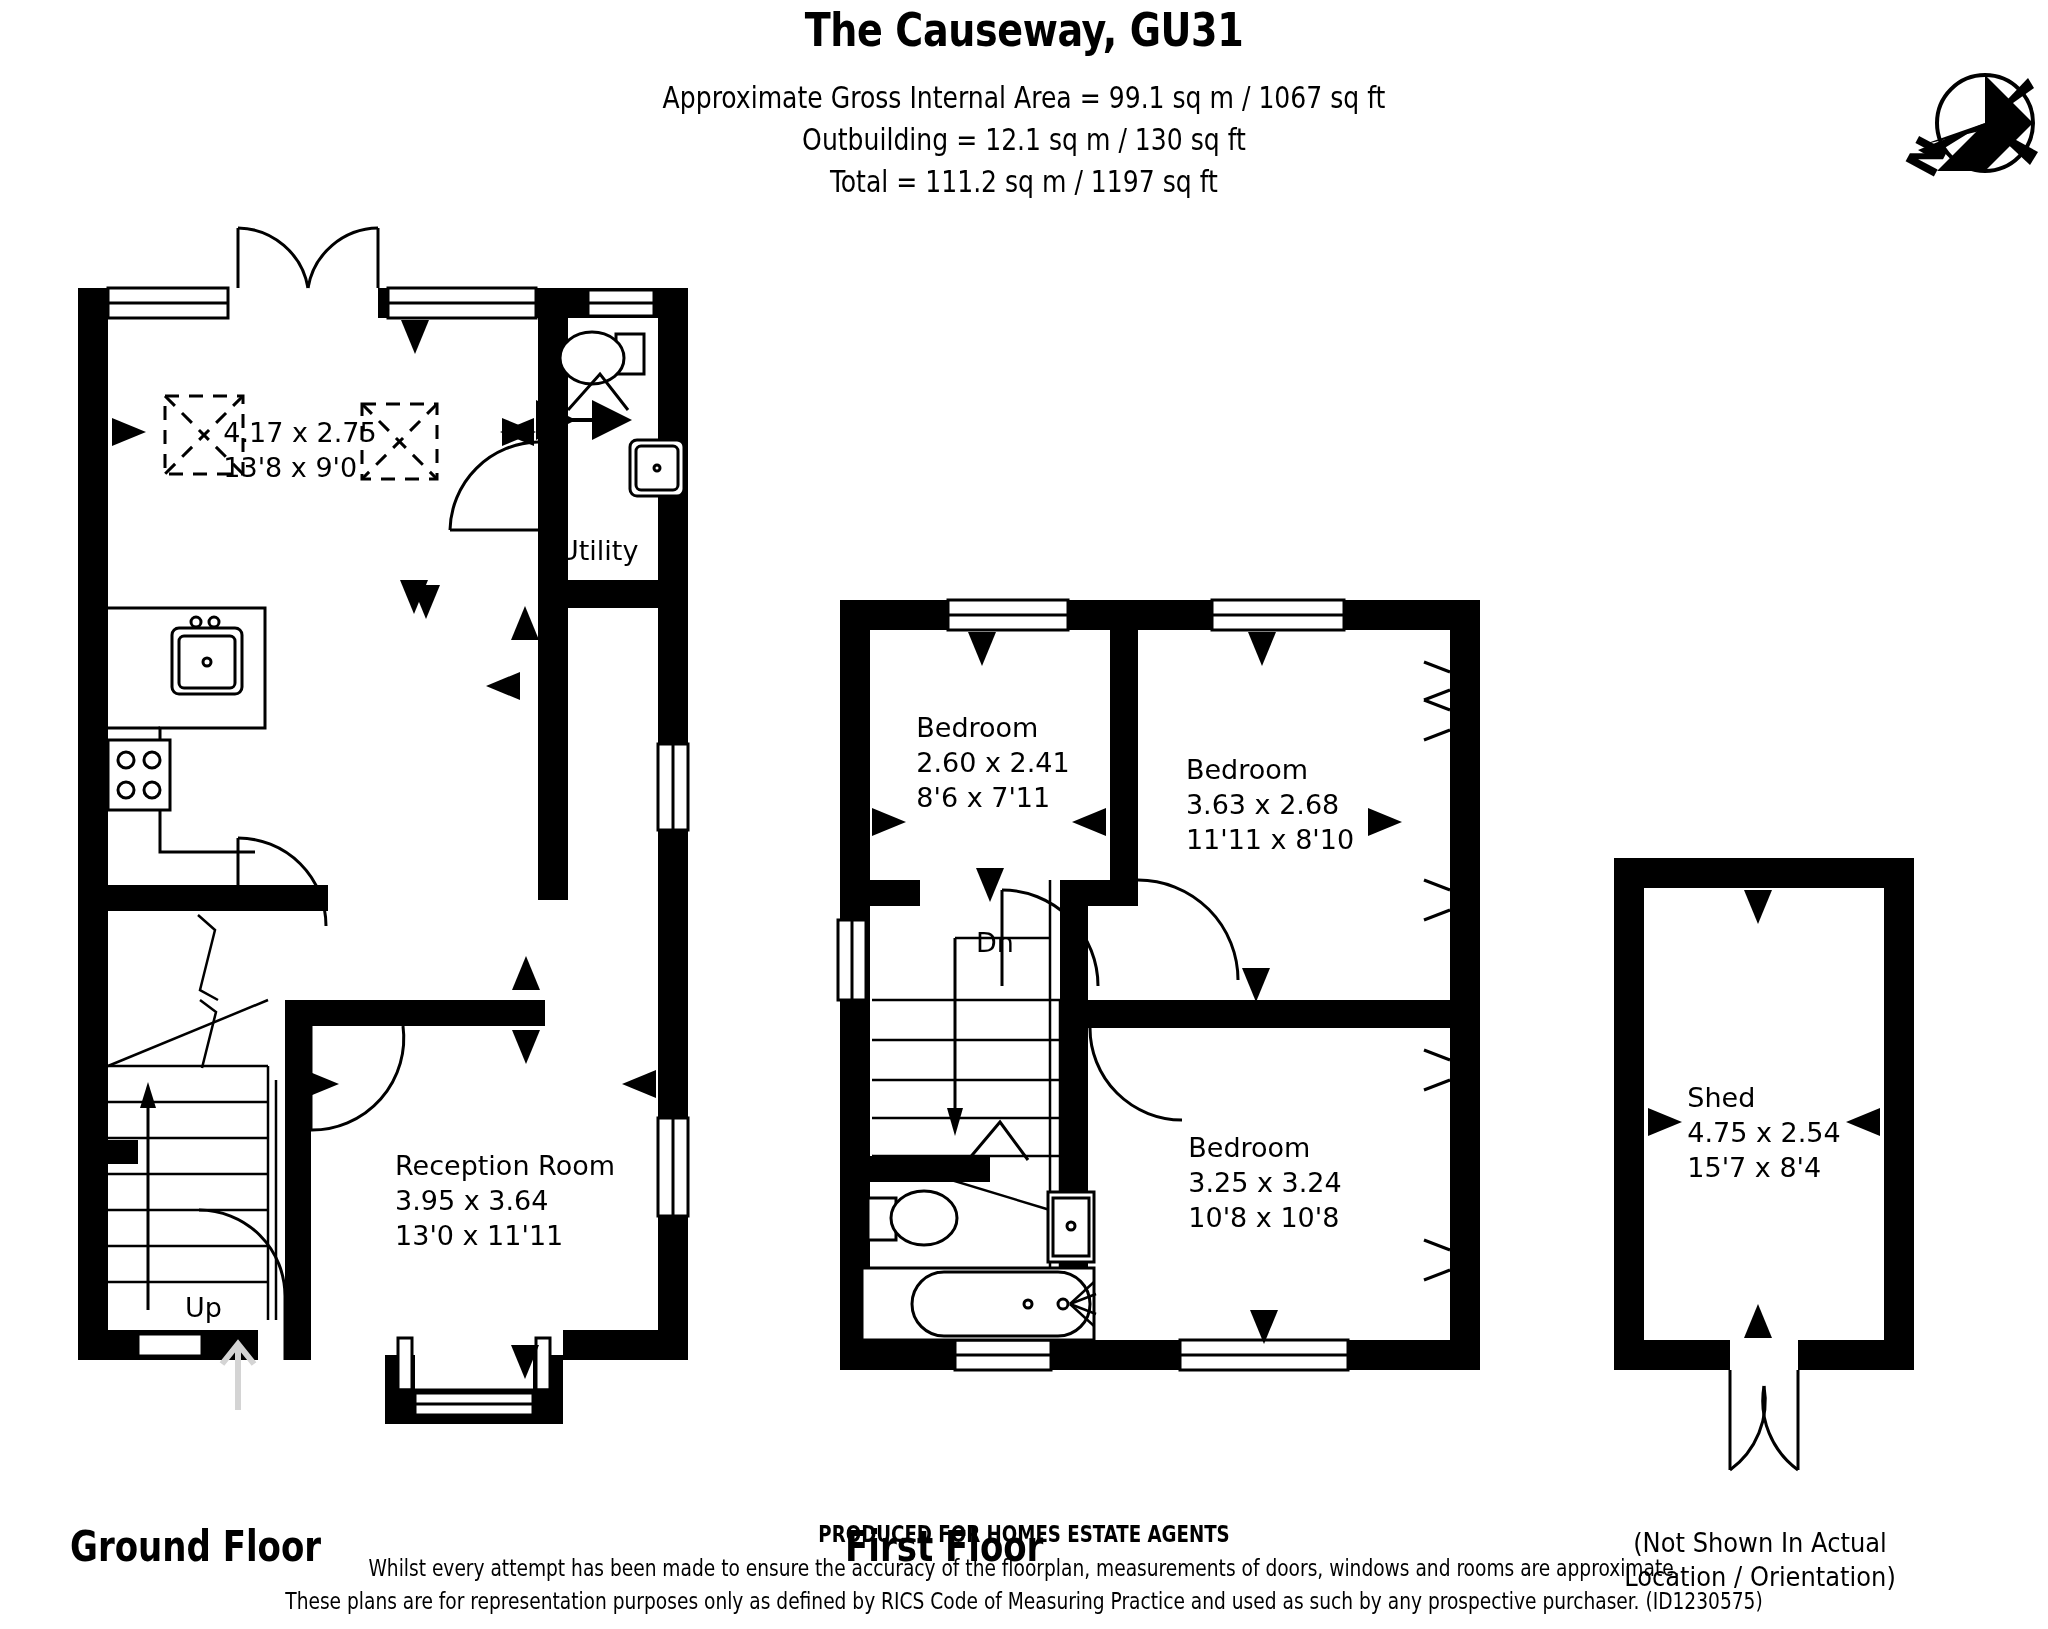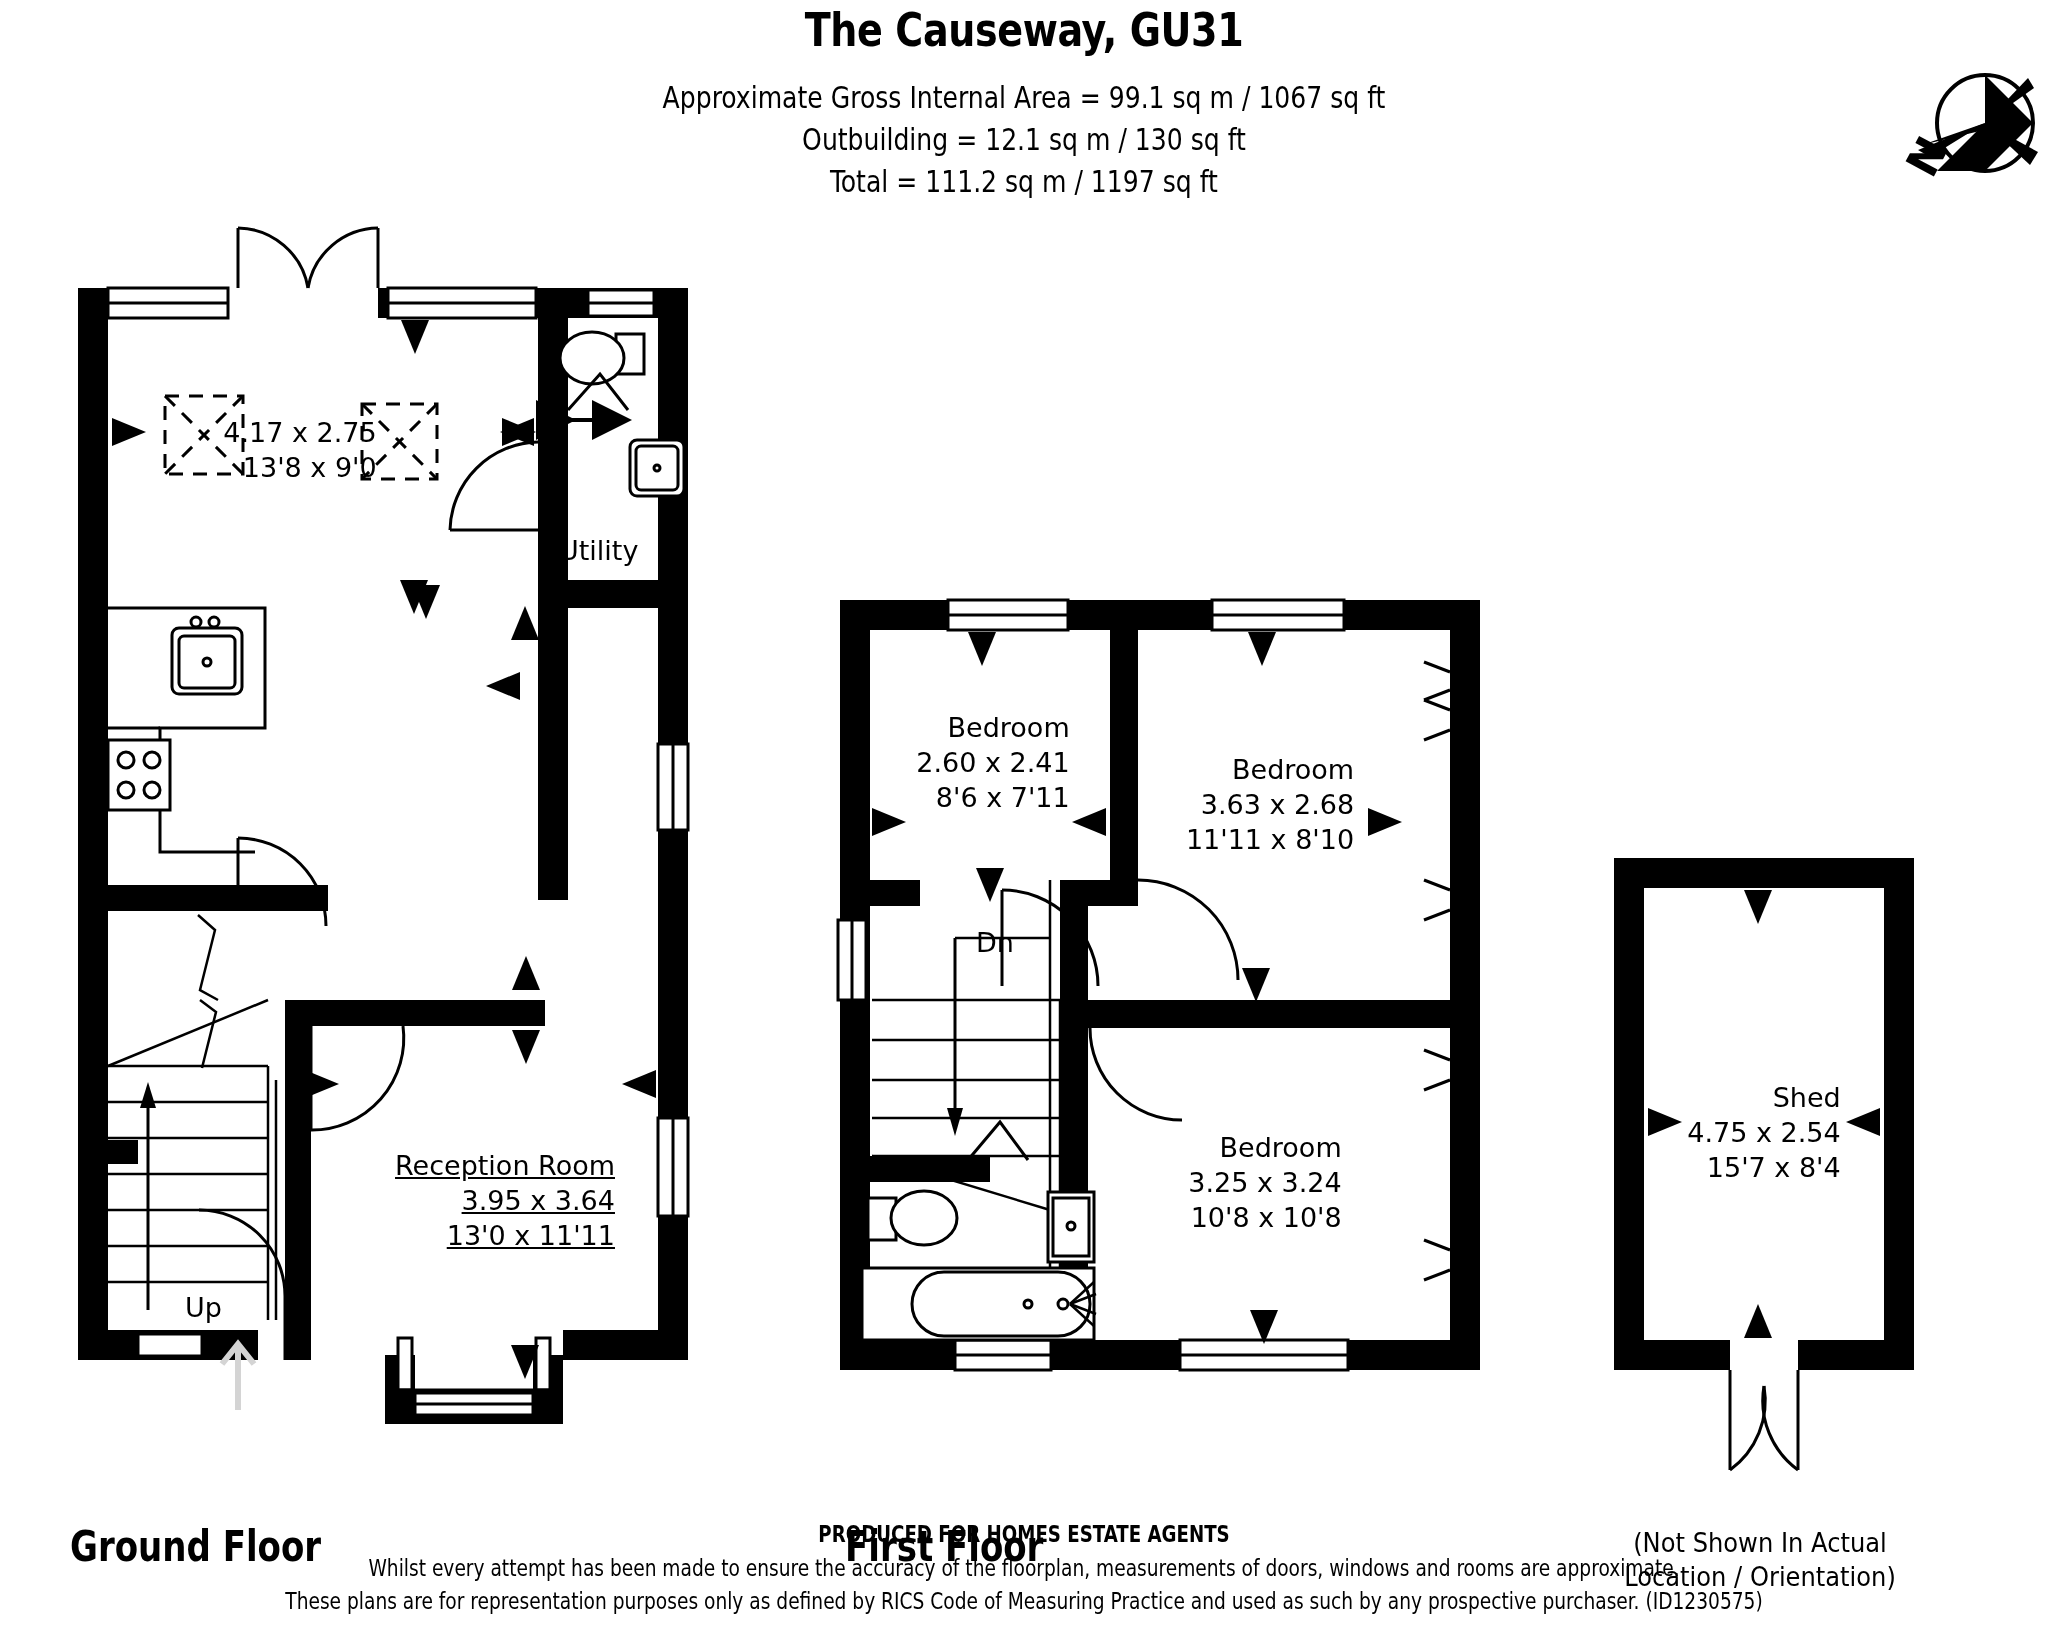--- a/index.html
+++ b/index.html
@@ -46,21 +46,21 @@
     font-family:"DejaVu Sans Condensed","DejaVu Sans","Liberation Sans",sans-serif;
   }
   .disc{
     position:absolute;left:0;right:0;text-align:center;font-size:23px;
     transform:scaleX(0.9);
     font-family:"DejaVu Sans Condensed","DejaVu Sans","Liberation Sans",sans-serif;
   }
 
   
   .roomlabel{
-    position:absolute;text-align:right;font-size:27px;line-height:35px;
+    position:absolute;text-align:left;font-size:27px;line-height:35px;
     white-space:nowrap;
   }
   .rl-center{transform:translateX(-50%);}
 </style>
 </head>
 <body>
 
 <div class="canvas">
 
   <div class="title">The Causeway, GU31</div>
@@ -475,21 +475,21 @@
   </svg>
 
   <div class="roomlabel rl-center" style="left:300px;top:415px;">
     <div>4.17 x 2.75</div>
     <div>13'8 x 9'0</div>
   </div>
 
   <div class="roomlabel" style="left:559px;top:526px;margin-top:7px;">Utility</div>
 
 
-  <div class="roomlabel rl-center" style="left:505px;top:1148px;text-decoration:underline;">
+  <div class="roomlabel rl-center" style="left:505px;top:1148px;">
     <div>Reception Room</div>
     <div>3.95 x 3.64</div>
     <div>13'0 x 11'11</div>
   </div>
 
   <div class="roomlabel" style="left:185px;top:1290px;">Up</div>
 
   <div class="roomlabel rl-center" style="left:993px;top:710px;">
     <div>Bedroom</div>
     <div>2.60 x 2.41</div>

